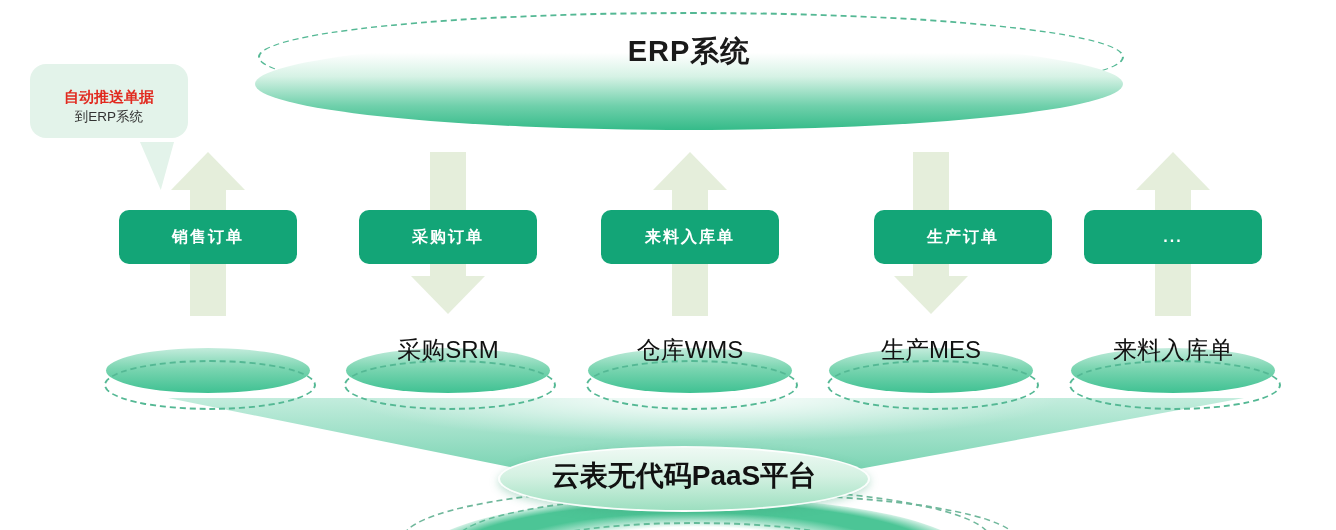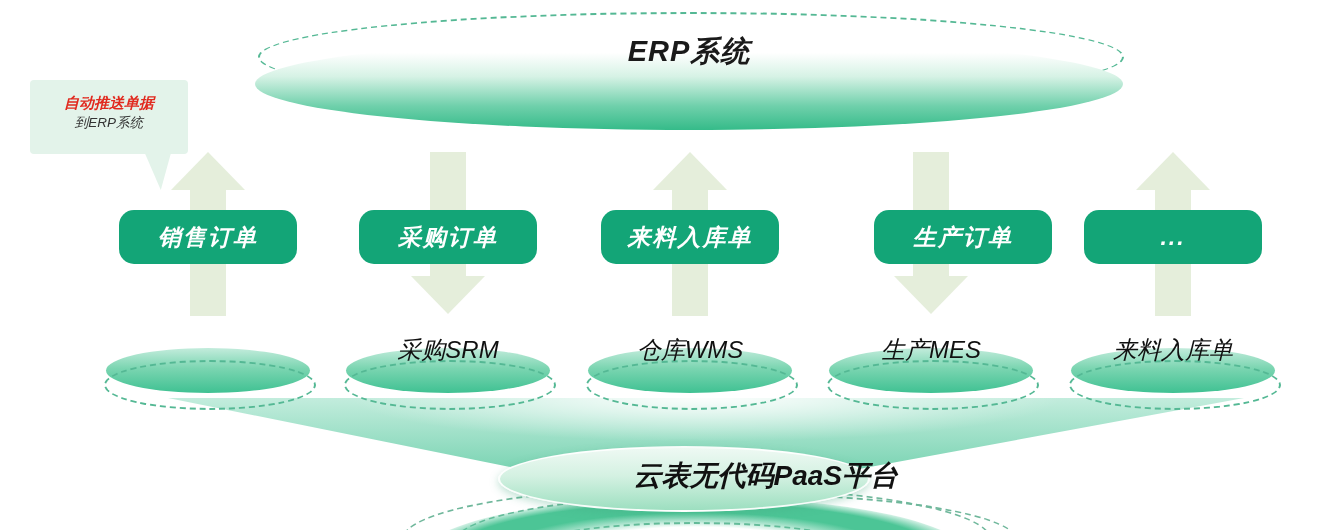--- a/index.html
+++ b/index.html
@@ -9,62 +9,62 @@
     --arrow-pale-green:#e5eedb;
     --callout-background:#e3f3ea;
     --callout-highlight-red:#e12a1f;
     --text-black:#1a1a1a;
   }
   html,body{margin:0;padding:0;background:#fff;}
   .canvas{
     position:relative;width:1336px;height:530px;overflow:hidden;background:#fff;
     font-family:"Liberation Sans","DejaVu Sans",sans-serif;color:var(--text-black);
   }
-  .abs{position:absolute;font-style:italic;}
+  .abs{position:absolute;}
 
   
   .erp-dashed{
     left:258px;top:12px;width:862px;height:86px;border-radius:50%;
     border:2px dashed var(--dashed-outline-green);z-index:2;
   }
   .erp-solid{
     left:255px;top:38px;width:868px;height:92px;border-radius:50%;z-index:2;
     background:linear-gradient(180deg,#ffffff 16%,#d6f2e5 42%,#6fd0ab 74%,#35bb89 100%);
   }
   .erp-title{
     left:255px;top:32px;width:868px;text-align:center;z-index:3;
     font-size:29px;font-weight:600;letter-spacing:1px;
   }
 
   
   .callout{
-    left:30px;top:80px;width:158px;height:74px;border-radius:4px;z-index:6;
-    background:var(--callout-background);text-align:center;box-sizing:border-box;padding-top:12px;
+    left:30px;top:64px;width:158px;height:74px;border-radius:16px;z-index:6;
+    background:var(--callout-background);text-align:center;box-sizing:border-box;padding-top:22px;
   }
   .callout-tail{
     left:136px;top:142px;width:40px;height:48px;z-index:5;
     background:var(--callout-background);
     clip-path:polygon(10% 0,95% 0,62% 100%);
   }
   .callout-line1{font-size:15px;font-weight:bold;color:var(--callout-highlight-red);line-height:21px;}
   .callout-line2{font-size:13.5px;color:#333;line-height:19px;}
 
   
   .arrow{width:74px;top:152px;height:162px;z-index:3;}
   .arrow .head{position:absolute;left:0;width:0;height:0;
     border-left:37px solid transparent;border-right:37px solid transparent;}
   .arrow .shaft{position:absolute;left:19px;width:36px;background:var(--arrow-pale-green);}
   .arrow.up .head{top:0;border-bottom:38px solid var(--arrow-pale-green);}
   .arrow.up .shaft{top:38px;height:126px;}
   .arrow.down .shaft{top:0;height:124px;}
   .arrow.down .head{top:124px;border-top:38px solid var(--arrow-pale-green);}
 
   .doc-btn{
-    top:210px;width:178px;height:54px;border-radius:15px;z-index:4;
-    background:var(--primary-green);color:#fff;font-size:23px;font-weight:bold;
+    top:210px;width:178px;height:54px;border-radius:10px;z-index:4;
+    background:var(--primary-green);color:#fff;font-size:16px;font-weight:bold;
     letter-spacing:2px;display:flex;align-items:center;justify-content:center;
     border:none;
   }
   .sys-label{
     top:334px;width:220px;text-align:center;z-index:4;
     font-size:24px;font-weight:500;color:#111;
   }
   .sys-ellipse{
     top:348px;width:204px;height:45px;border-radius:50%;z-index:3;
     background:linear-gradient(180deg,#c3ecdc 0%,#7bd5b1 45%,#3fc192 100%);
@@ -99,21 +99,21 @@
     border:2px dashed #6fb79b;
   }
   .platform-ellipse{
     left:498px;top:446px;width:372px;height:66px;border-radius:50%;z-index:3;
     background:linear-gradient(180deg,#eef9f3 0%,#d4f1e2 45%,#9ddfc0 100%);
     border:2px solid rgba(255,255,255,0.9);
     box-shadow:0 3px 8px rgba(70,170,130,0.35);
     box-sizing:border-box;
   }
   .platform-title{
-    left:470px;top:457px;width:428px;text-align:right;z-index:4;
+    left:470px;top:457px;width:428px;text-align:center;z-index:4;
     font-size:28px;font-weight:bold;color:#111;
   }
 </style>
 </head>
 <body>
 
 <div class="canvas">
 
   <div class="abs erp-dashed"></div>
   <div class="abs erp-solid"></div>

